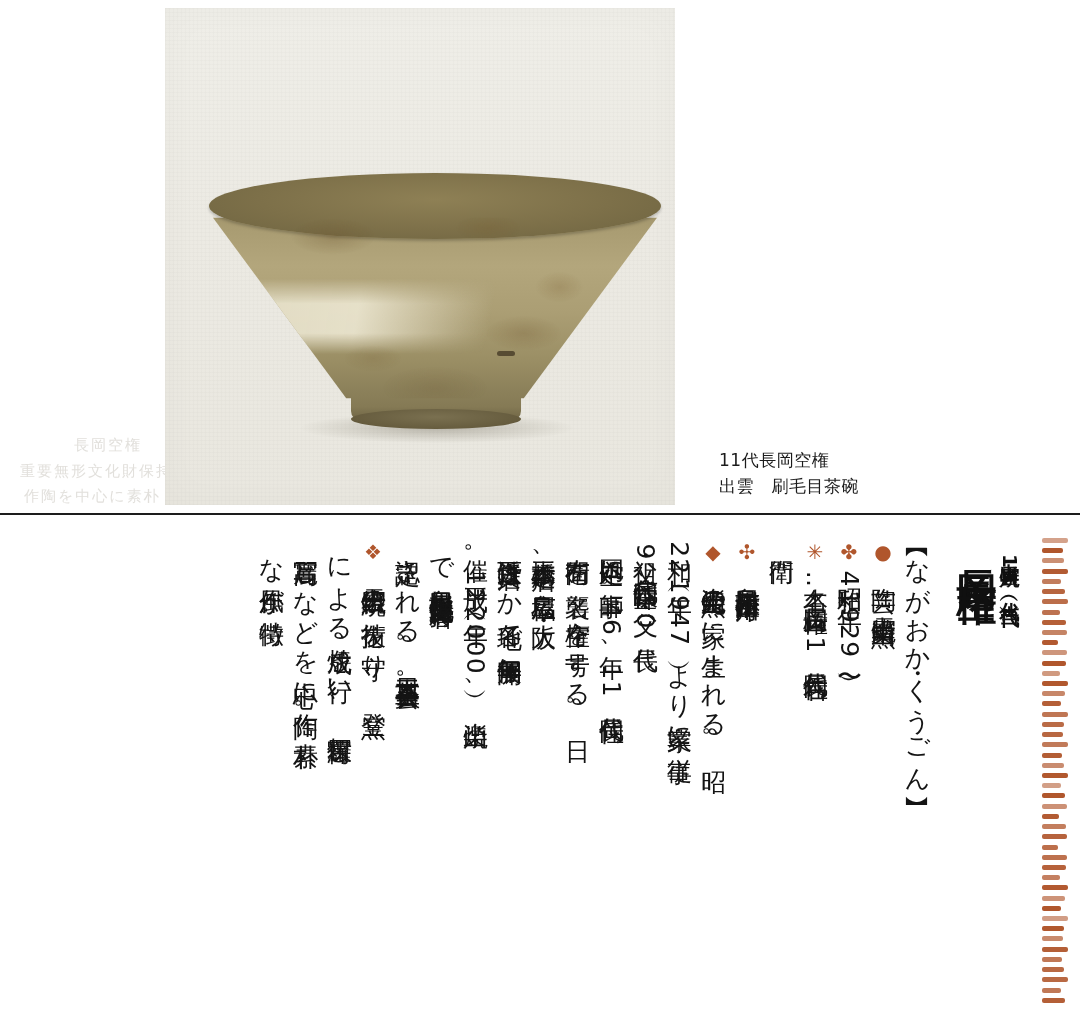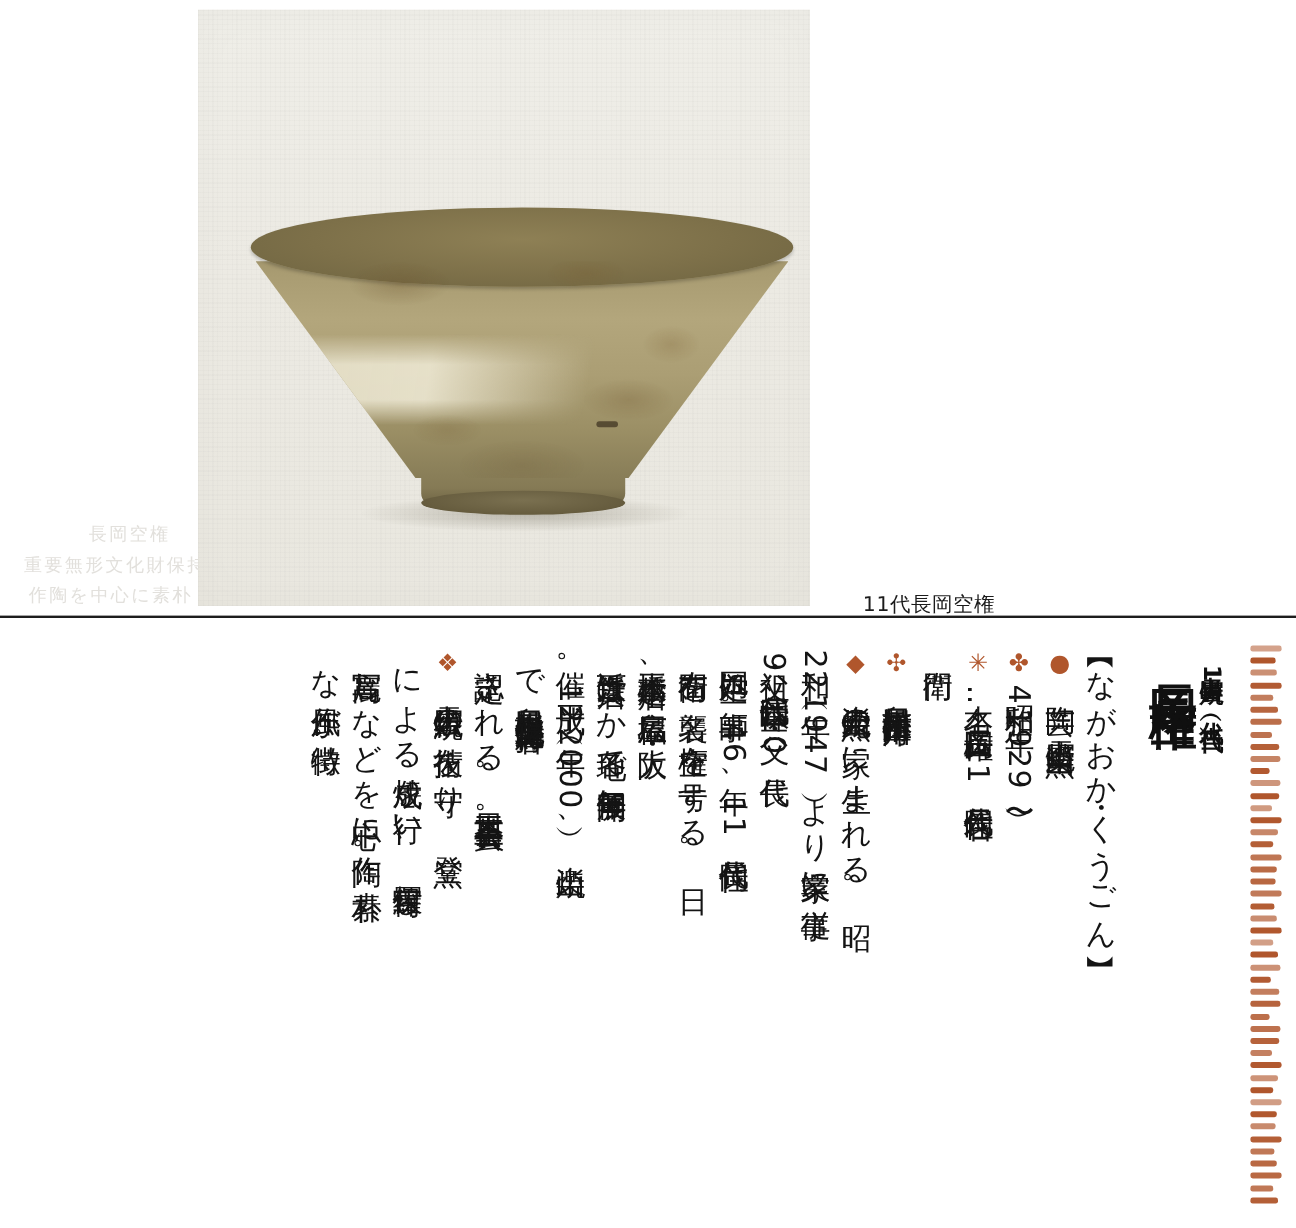--- a/index.html
+++ b/index.html
@@ -194,21 +194,20 @@
   #photo-caption {
     position: absolute;
     left: 719px;
     top: 447px;
     width: 330px;
     font-family: "DejaVu Sans", sans-serif;
     font-size: 17px;
     line-height: 1.55;
     color: #1b1b1b;
     letter-spacing: 0.5px;
-    margin-top: 44px;
   }
 
   
   #divider {
     position: absolute;
     left: 0;
     top: 513px;
     width: 1080px;
     height: 2px;
     background: #1d1d1d;
@@ -327,20 +326,21 @@
       <div id="bowl-flaw"></div>
       <div id="bowl-foot"></div>
       <div id="bowl-foot-base"></div>
       <div id="bowl-rim"></div>
       <div id="bowl-interior"></div>
     </div>
   </div>
 
   <div id="photo-caption">
     <div>11代長岡空権</div>
+    <div>出雲　刷毛目茶碗</div>
   </div>
 </div>
 
 <div id="divider"></div>
 
 <div id="text-region">
 
   <div id="orn-rule">
       <div class="dot" style="top: 0px; background: rgb(176, 86, 44); opacity: 0.55; width: 26px;"></div>
       <div class="dot" style="top: 10.2174px; background: rgb(176, 86, 44); opacity: 1; width: 21px;"></div>

